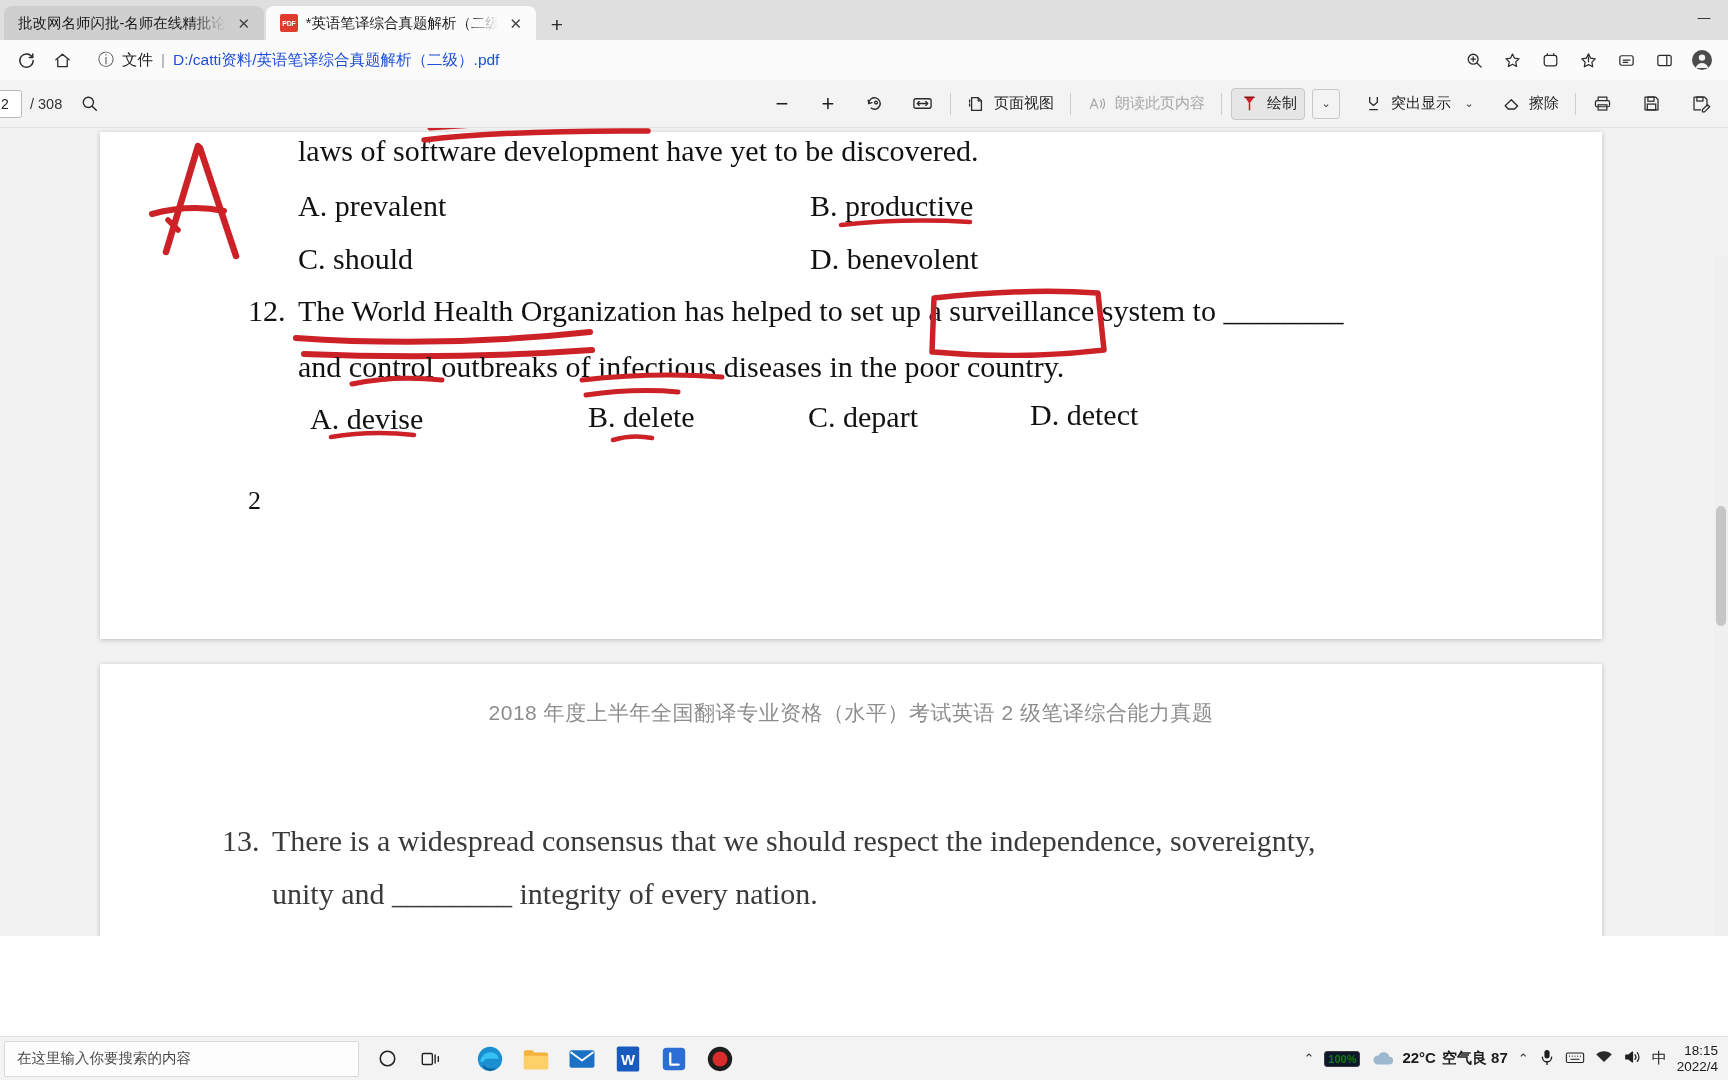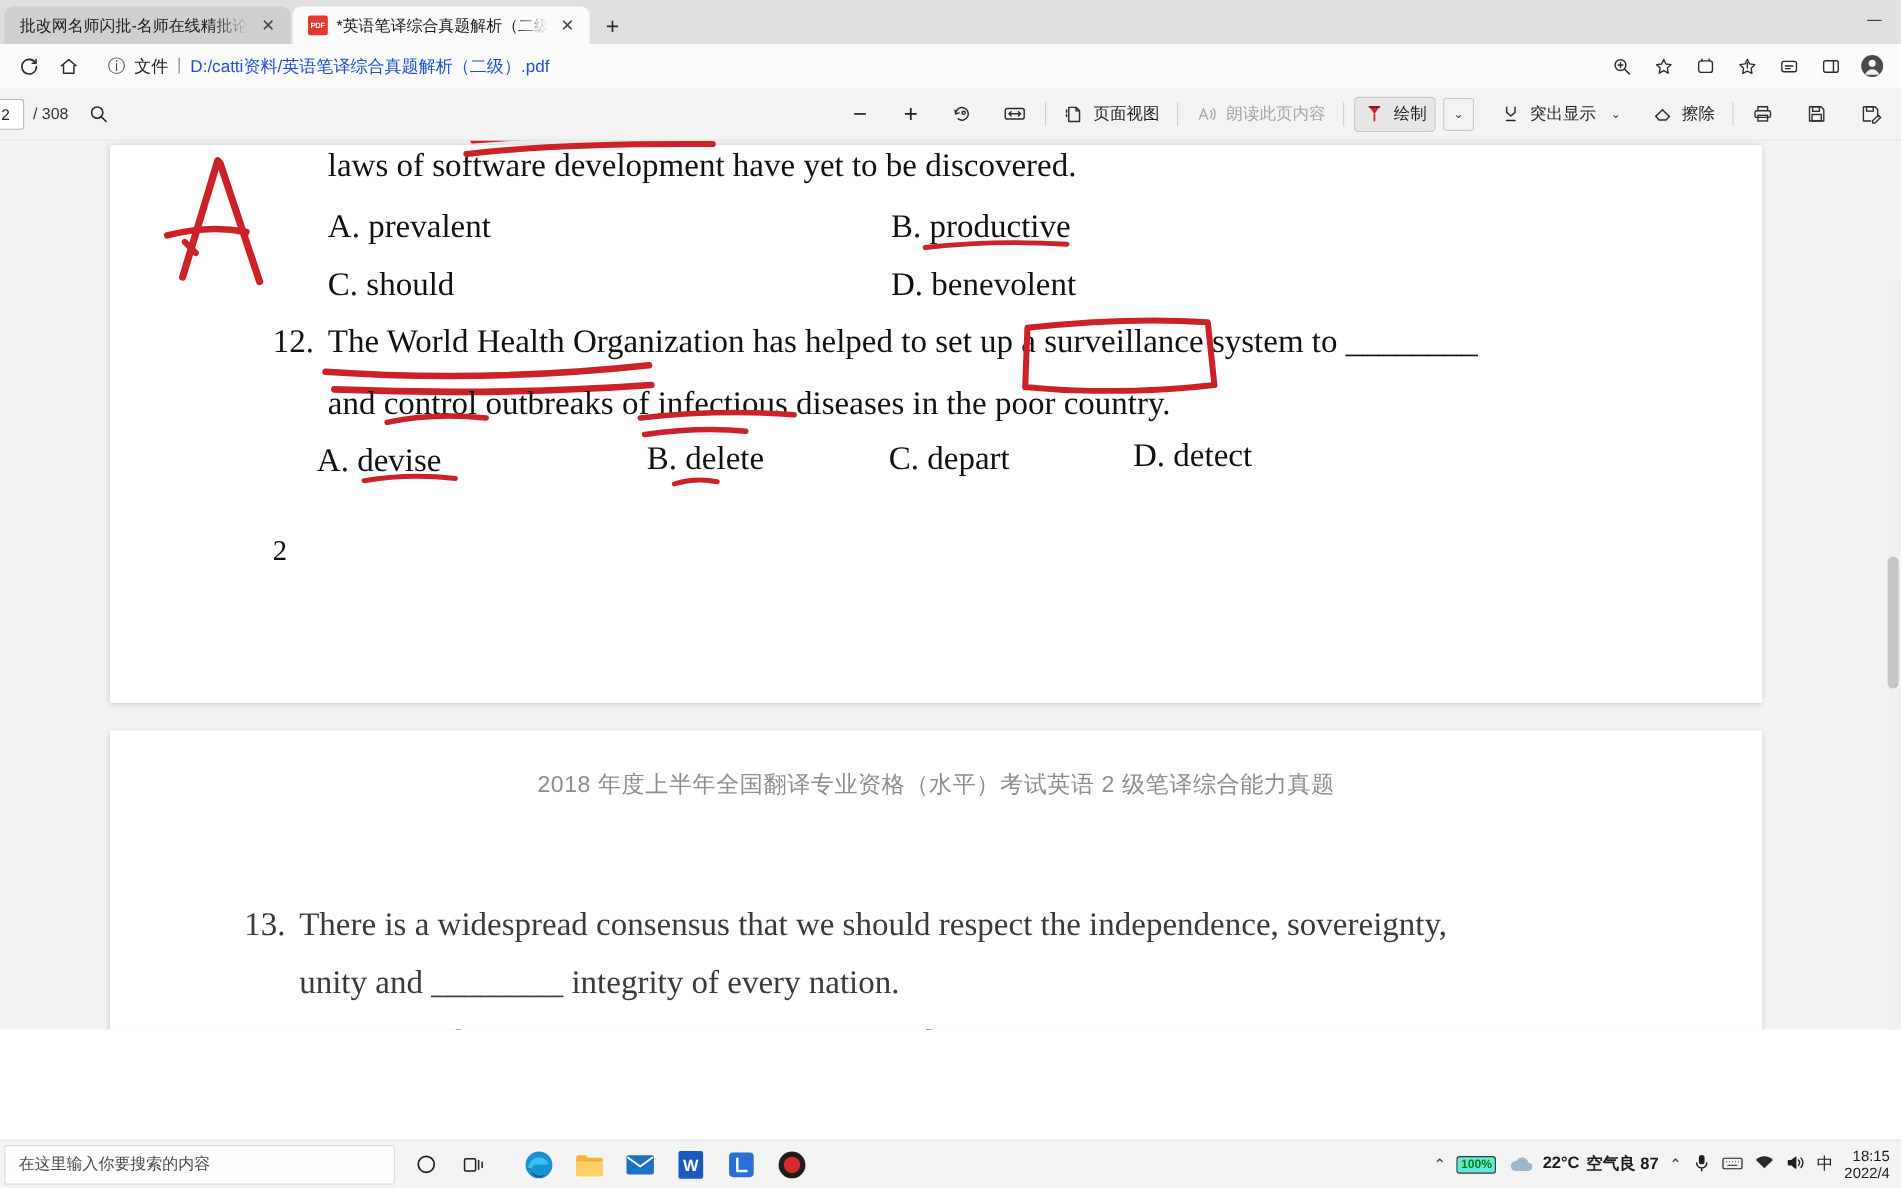--- a/index.html
+++ b/index.html
@@ -160,21 +160,21 @@
     width: 46px; height: 44px; display: flex; align-items: center;
     justify-content: center; position: relative;
   }
   .tray {
     margin-left: auto; display: flex; align-items: center; gap: 10px;
     padding-right: 6px; font-size: 14px; color: #1b1b1b;
   }
   .battery {
     display: flex; gap: 3px;
     border: 1.5px solid #3b3b3b; border-radius: 3px; padding: 1px 3px;
-    font-size: 11px; color: #127a12; font-weight: bold; background: #5eead4;
+    font-size: 11px; color: #127a12; font-weight: bold; background: #0f172a;
   }
   .weather { display: flex; align-items: flex-start; gap: 6px; font-size: 15px; font-weight: bold; }
   .clock {
     display: flex; flex-direction: column; align-items: flex-end;
     line-height: 1.15; font-size: 13.5px; color: #1b1b1b; padding-right: 4px;
   }
 </style>
 </head>
 <body>
 
@@ -414,21 +414,21 @@
 
       <svg class="ink" style="left:248px; top:240px;" width="100" height="18" viewBox="0 0 100 18">
         <path d="M4 12 Q46 3 94 8" stroke="#cc2127" stroke-width="5" stroke-linecap="round" fill="none"></path>
       </svg>
 
       <svg class="ink" style="left:478px; top:238px;" width="150" height="34" viewBox="0 0 150 34">
         <path d="M4 10 Q76 2 144 7" stroke="#cc2127" stroke-width="5" stroke-linecap="round" fill="none"></path>
         <path d="M8 25 Q58 18 100 22" stroke="#cc2127" stroke-width="5" stroke-linecap="round" fill="none"></path>
       </svg>
 
-      <div class="qline" style="left:188px; top:270px; font-size:30px;">A. devise</div>
+      <div class="qline" style="left:210px; top:270px; font-size:30px;">A. devise</div>
       <svg class="ink" style="left:228px; top:296px;" width="90" height="16" viewBox="0 0 90 16">
         <path d="M3 9 Q44 2 86 7" stroke="#cc2127" stroke-width="4.5" stroke-linecap="round" fill="none"></path>
       </svg>
       <div class="qline" style="left:488px; top:268px; font-size:30px;text-align:right;">B. delete</div>
       <svg class="ink" style="left:510px; top:300px;" width="46" height="14" viewBox="0 0 46 14">
         <path d="M3 8 Q22 2 42 6" stroke="#cc2127" stroke-width="4.5" stroke-linecap="round" fill="none"></path>
       </svg>
       <div class="qline" style="left:708px; top:268px; font-size:30px;">C. depart</div>
       <div class="qline" style="left:930px; top:266px; font-size:30px;">D. detect</div>
 

